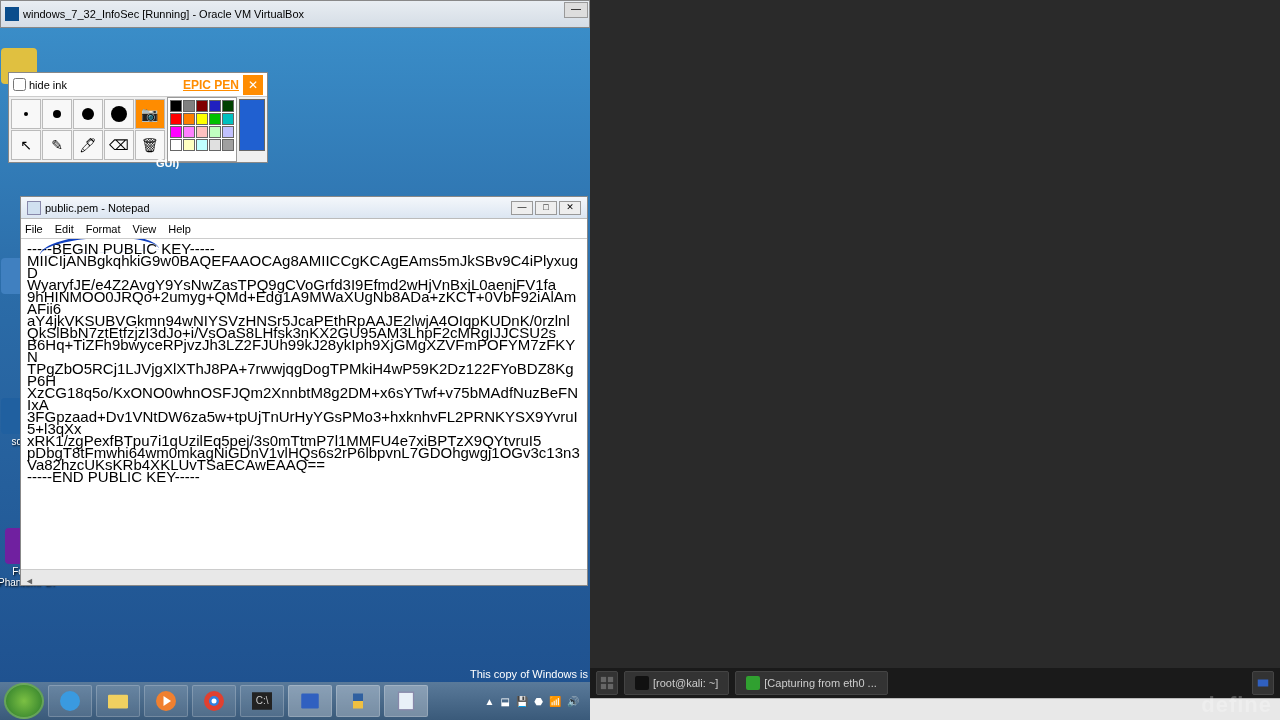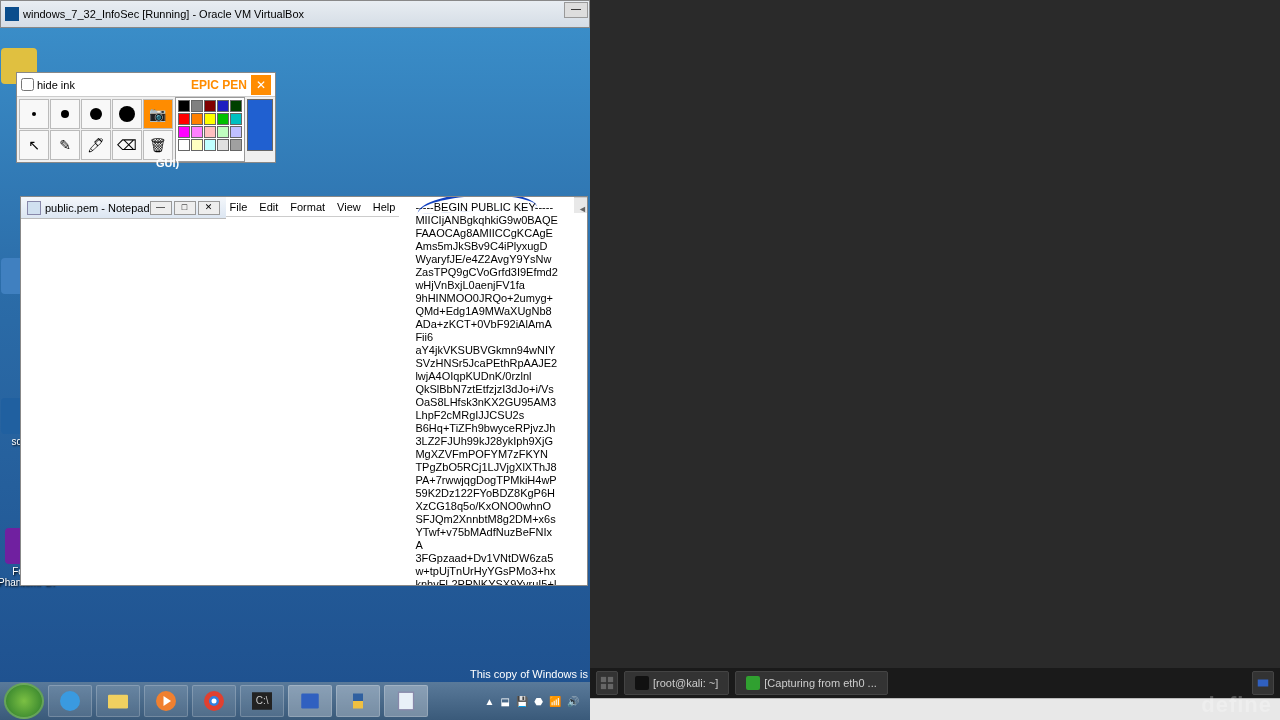--- a/index.html
+++ b/index.html
@@ -7,51 +7,51 @@
 
 
 .win7-side { position: absolute; left: 0; top: 0; width: 590px; height: 720px; }
 .win7-titlebar { height: 28px; background: linear-gradient(to bottom, #e8edf2, #d5dde6); border: 1px solid #888; display: flex; align-items: center; padding: 0 4px; font-size: 11px; }
 .win7-titlebar .vbox-icon { width: 14px; height: 14px; background: #0a4d8c; margin-right: 4px; }
 .win7-desktop { position: absolute; top: 28px; left: 0; right: 0; bottom: 38px; background: linear-gradient(to bottom, #3a8dc8 0%, #2b6ca8 40%, #1f5290 100%); }
 .win7-win-controls { position: absolute; right: 2px; top: 2px; display: flex; gap: 2px; }
 .win7-win-controls span { width: 24px; height: 16px; background: #ddd; border: 1px solid #999; font-size: 10px; text-align: center; }
 
 
-.epic-pen { position: absolute; top: 44px; left: 16px; width: 260px; background: #f0f0f0; border: 1px solid #888; }
+.epic-pen { position: absolute; top: 44px; left: 8px; width: 260px; background: #f0f0f0; border: 1px solid #888; }
 .epic-pen-top { display: flex; align-items: center; height: 24px; background: #fff; border-bottom: 1px solid #ccc; padding: 0 4px; }
 .epic-pen-top label { font-size: 11px; display: flex; align-items: center; }
 .epic-pen-top input { margin-right: 3px; }
-.epic-pen-logo { margin-left: auto; font-weight: bold; color: #ff8c00; font-size: 12px; }
+.epic-pen-logo { margin-left: auto; font-weight: bold; color: #ff8c00; font-size: 12px; text-decoration: underline; }
 .epic-pen-close { width: 20px; height: 20px; background: #ff8c00; color: #fff; display: flex; align-items: center; justify-content: center; margin-left: 4px; font-size: 12px; }
 .epic-pen-tools { display: flex; }
 .ep-col { display: grid; grid-template-columns: repeat(5, 30px); grid-template-rows: repeat(2, 30px); gap: 1px; padding: 2px; }
 .ep-tool { width: 30px; height: 30px; background: #f8f8f8; border: 1px solid #bbb; display: flex; align-items: center; justify-content: center; font-size: 14px; }
 .ep-dot-s::before { content: ''; width: 4px; height: 4px; background: #000; border-radius: 50%; }
 .ep-dot-m::before { content: ''; width: 8px; height: 8px; background: #000; border-radius: 50%; }
 .ep-dot-l::before { content: ''; width: 12px; height: 12px; background: #000; border-radius: 50%; }
 .ep-dot-xl::before { content: ''; width: 16px; height: 16px; background: #000; border-radius: 50%; }
 .ep-cam { background: #ff8c00; }
 .ep-palette { display: grid; grid-template-columns: repeat(5, 12px); grid-template-rows: repeat(4, 12px); gap: 1px; padding: 2px; border: 1px solid #999; background: #fff; }
 .ep-sw { width: 12px; height: 12px; border: 1px solid #666; }
 .ep-big-sw { width: 38px; height: 52px; background: #2060d0; border: 1px solid #666; margin: 2px; }
 .gui-label { text-align: center; font-size: 11px; color: #fff; margin-top: 2px; }
 
 
 .desktop-icon { position: absolute; width: 50px; text-align: center; color: #fff; font-size: 10px; text-shadow: 1px 1px 2px #000; }
 .desktop-icon .ico { width: 36px; height: 36px; margin: 0 auto 2px; border-radius: 4px; }
 
 
-.notepad { position: absolute; top: 168px; left: 20px; width: 568px; height: 390px; background: #fff; border: 1px solid #888; display: flex; flex-direction: row; }
+.notepad { position: absolute; top: 168px; left: 20px; width: 568px; height: 390px; background: #fff; border: 1px solid #888; display: flex; flex-direction: column; }
 .notepad-titlebar { height: 22px; background: linear-gradient(to bottom, #f4f7fb, #dce6f2); display: flex; align-items: center; padding: 0 6px; font-size: 11px; border-bottom: 1px solid #bbb; }
 .notepad-titlebar .np-icon { width: 14px; height: 14px; background: #d0e0f0; border: 1px solid #88a; margin-right: 4px; }
 .notepad-controls { margin-left: auto; display: flex; gap: 2px; }
 .notepad-controls span { width: 22px; height: 14px; border: 1px solid #999; background: #eee; font-size: 9px; text-align: center; }
 .notepad-menu { height: 20px; display: flex; padding: 0 4px; font-size: 11px; border-bottom: 1px solid #ccc; gap: 12px; align-items: center; }
-.notepad-content { flex: 1; padding: 4px 16px; font-family: 'Consolas', monospace; font-size: 11px; line-height: 12px; overflow: hidden; word-break: break-all; position: relative; }
+.notepad-content { flex: 1; padding: 4px 6px; font-family: 'Consolas', monospace; font-size: 15px; line-height: 12px; overflow: hidden; word-break: break-all; position: relative; }
 .notepad-scroll { height: 16px; background: #e8e8e8; border-top: 1px solid #ccc; }
 .ink-stroke { position: absolute; top: -4px; left: 18px; width: 120px; height: 18px; border-top: 3px solid #1040c0; border-radius: 50% 50% 0 0 / 100% 100% 0 0; transform: rotate(-3deg); pointer-events: none; }
 
 
 .genuine { position: absolute; bottom: 2px; right: 2px; color: #fff; font-size: 11px; }
 
 
 .win7-taskbar { position: absolute; bottom: 0; left: 0; right: 0; height: 38px; background: linear-gradient(to bottom, #5a7a9a, #3a5a7a); display: flex; align-items: center; padding: 0 4px; gap: 4px; }
 .start-btn { width: 40px; height: 36px; border-radius: 50%; background: radial-gradient(circle, #7bc043, #2a7a2a); border: 2px solid #fff3; }
 .tb-item { width: 44px; height: 32px; background: rgba(255,255,255,0.1); border: 1px solid rgba(255,255,255,0.2); border-radius: 2px; display: flex; align-items: center; justify-content: center; }

